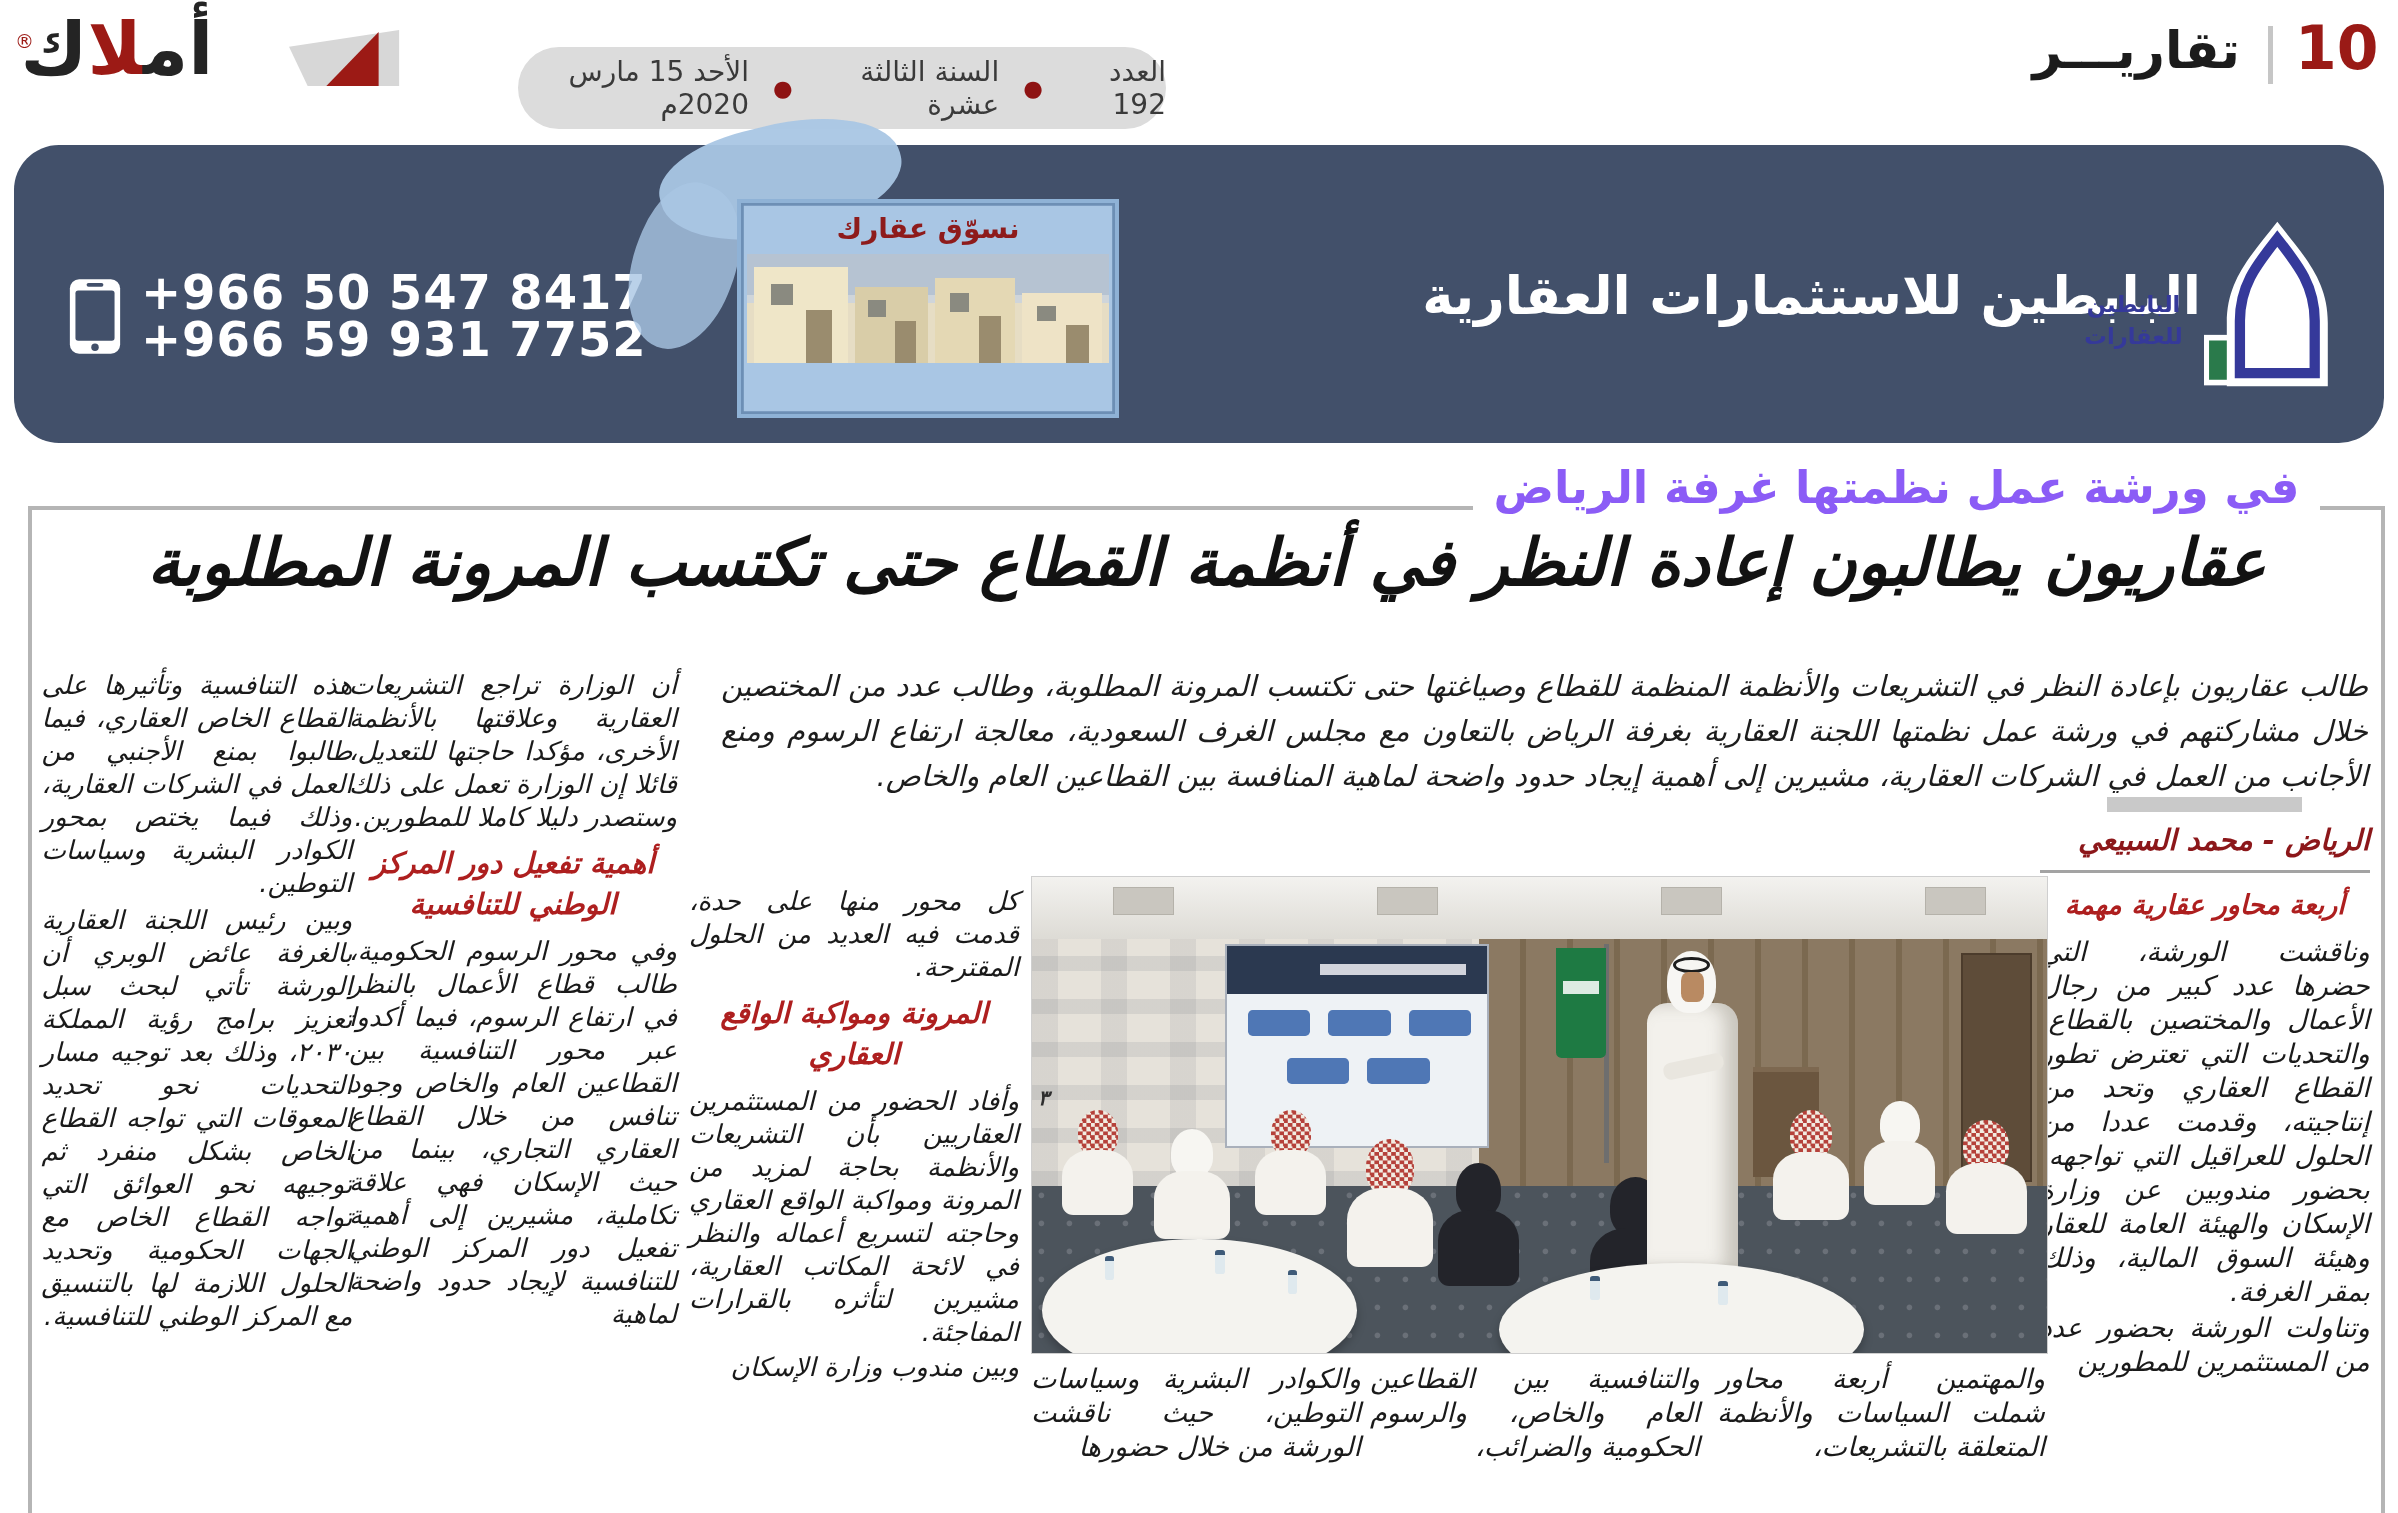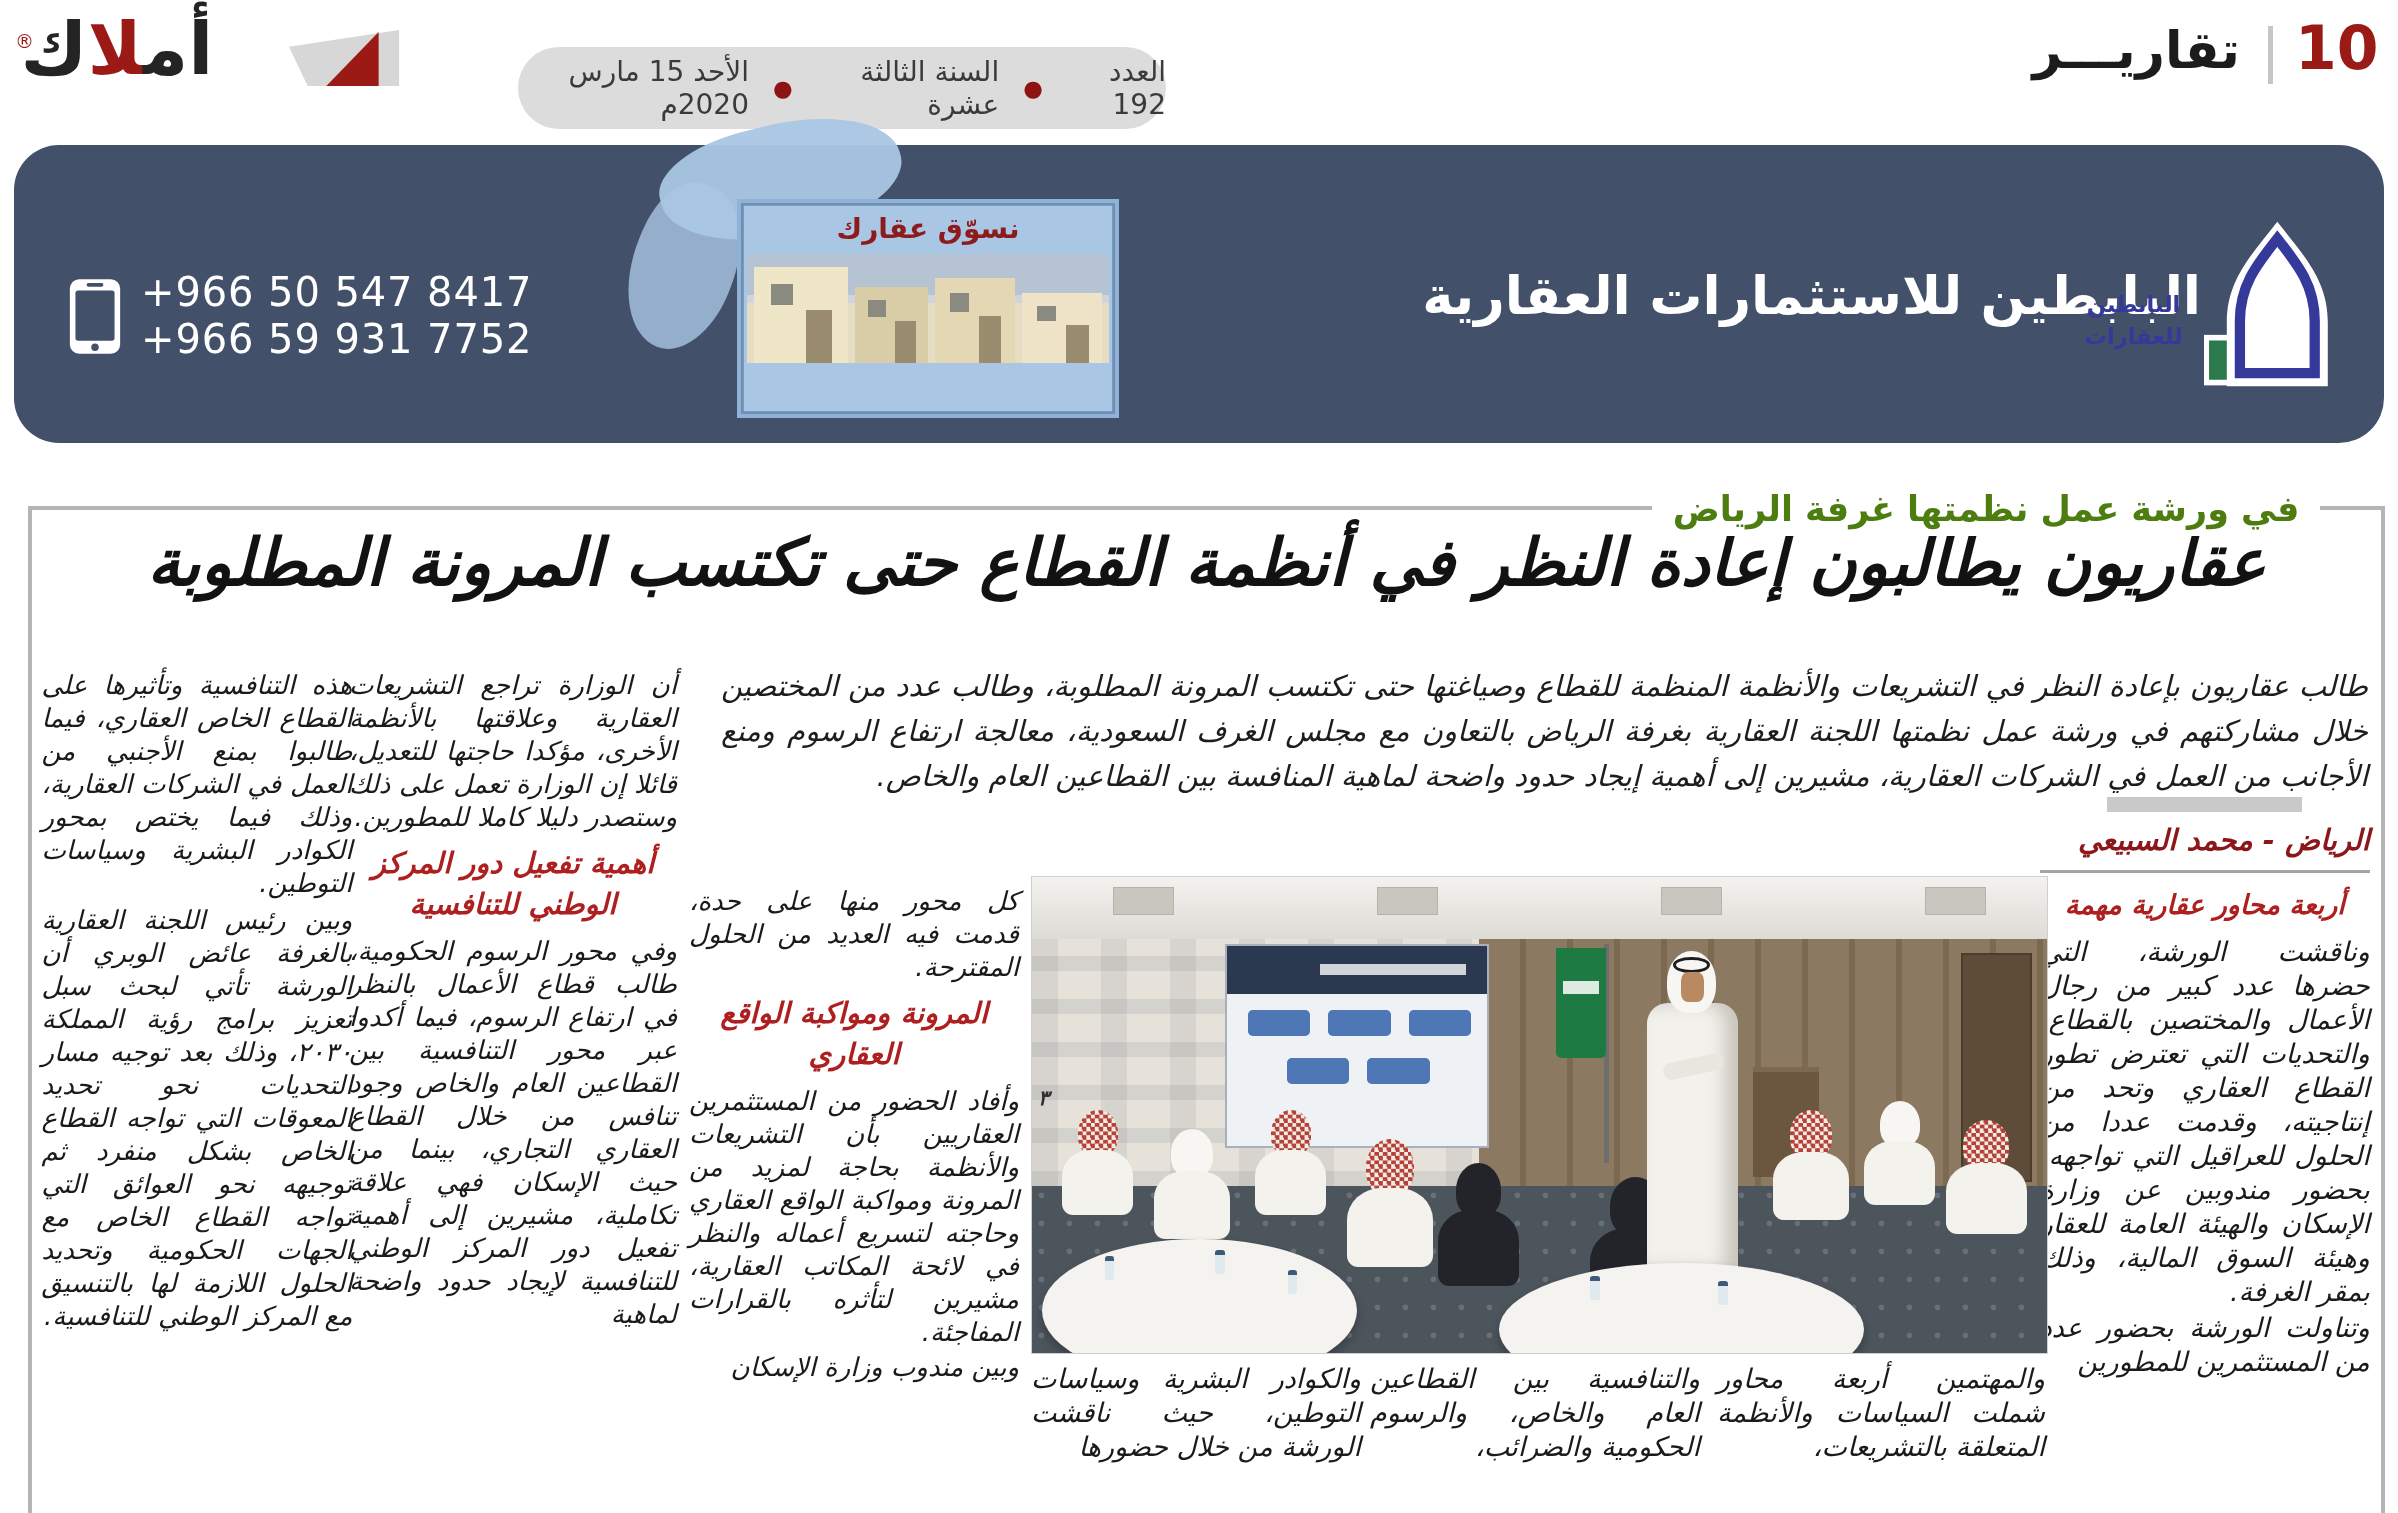--- a/index.html
+++ b/index.html
@@ -22,41 +22,41 @@
   .pennant { position:absolute; top:28px; left:289px; }
 
   
   .banner { position:absolute; top:145px; left:14px; width:2370px; height:298px; background:#42506a; border-radius:45px; }
   .banner-title { position:absolute; top:120px; right:183px; font-size:53px; font-weight:800; color:#ffffff; }
   .company-logo { position:absolute; top:73px; right:39px; width:141px; height:187px; }
   .company-logo .l1, .company-logo .l2 { position:absolute; width:100%; text-align:center; color:#35399a; font-weight:800; font-size:22.5px; }
   .company-logo .l1 { top:73px; } .company-logo .l2 { top:105px; }
 
   .phones { position:absolute; top:124px; left:54px; display:flex; flex-direction:row; gap:19px; align-items:center; direction:ltr; }
-  .phone-nums { color:#fff; font-weight:400; font-size:40px; line-height:47px; letter-spacing:0.9px; font-family:"DejaVu Sans", sans-serif; }
+  .phone-nums { color:#fff; font-weight:700; font-size:48px; line-height:47px; letter-spacing:0.9px; font-family:"DejaVu Sans", sans-serif; }
 
   .ad-card { position:absolute; top:54px; left:723px; width:382px; height:219px; background:#a9c6e4;
              border:4.7px solid #8fb2d6; box-shadow:0 0 0 2.8px #6d8fb5 inset; z-index:2; }
   .ad-band { height:51px; display:flex; align-items:center; justify-content:center;
              color:#8e1b1b; font-weight:800; font-size:28px; }
   .ad-houses { position:relative; height:109px; margin:0 5.6px; background:linear-gradient(#b6c3d2 0 38%, #cfd5da 38% 45%, #e6ddc4 45% 100%); overflow:hidden; }
   .house { position:absolute; bottom:0; background:#e8dcbc; }
   .house.h1 { left:2%;  width:26%; height:88%; background:#efe6c8; }
   .house.h2 { left:30%; width:20%; height:70%; background:#d9cda8; }
   .house.h3 { left:52%; width:22%; height:78%; background:#e4d8b4; }
   .house.h4 { left:76%; width:22%; height:64%; background:#eee3c6; }
   .house:before { content:""; position:absolute; top:18%; left:18%; width:24%; height:22%; background:#8a8a80; }
   .house:after  { content:""; position:absolute; bottom:0; left:55%; width:28%; height:55%; background:#9a8c6e; }
   .splash, .splash2 { position:absolute; background:#a9c6e4; opacity:.95; border-radius:46% 60% 52% 64%; z-index:1; }
   .splash  { top:-20.6px; left:645px; width:244px; height:112px; transform:rotate(-14deg); }
   .splash2 { top:37px;  left:618px; width:103px; height:169px; transform:rotate(22deg); opacity:.8; }
 
   
   .kicker { position:absolute; top:461px; right:79px; z-index:3; background:#fff; padding:0 20.6px;
-            font-size:35px; font-weight:700; color:#4d7c0f; height:54px; line-height:54px;margin-top:21px; }
+            font-size:45px; font-weight:700; color:#8b5cf6; height:54px; line-height:54px; }
   .article-box { position:absolute; top:506px; left:28px; width:2357px; height:1290px;
                  border:4.7px solid #b5b5b5; background:#fff; overflow:hidden;font-style:italic; }
   .headline { position:absolute; top:15px; left:0; right:0; text-align:center;
               font-size:65px; font-weight:900; color:#121212; }
   .lead { position:absolute; top:154px; right:13px; width:1647px; font-size:29px; line-height:45px;
           text-align:justify; color:#1d1d1d; }
 
   .col { position:absolute; font-size:27px; line-height:34px; color:#1a1a1a; text-align:justify; }
   .col p { margin-bottom:1.9px; text-align:justify; }
   .subhead { color:#ae1f1f; font-weight:800; text-align:center; }

